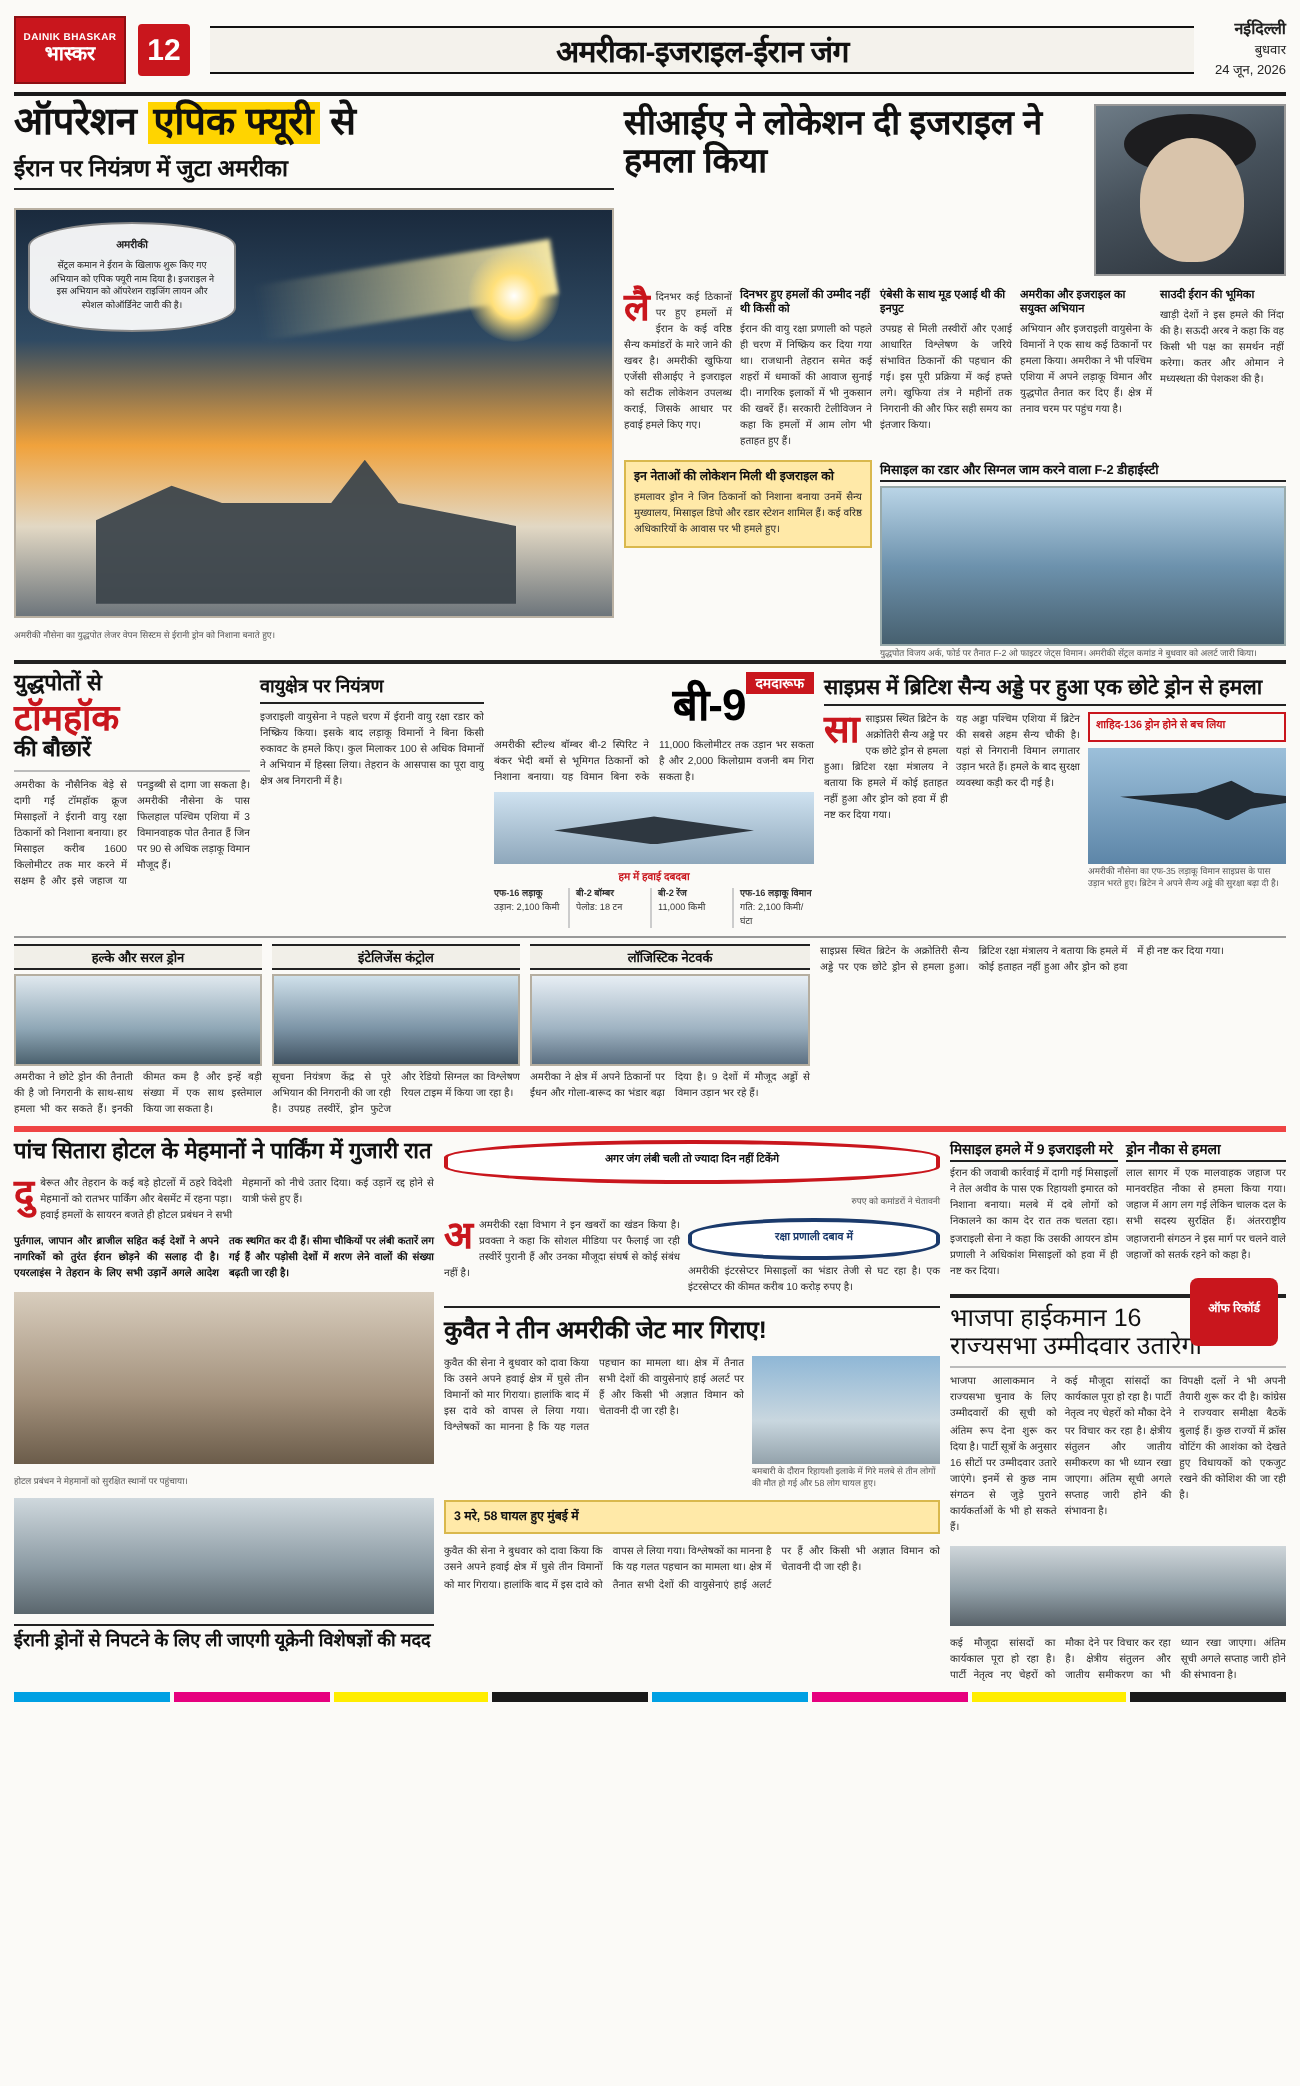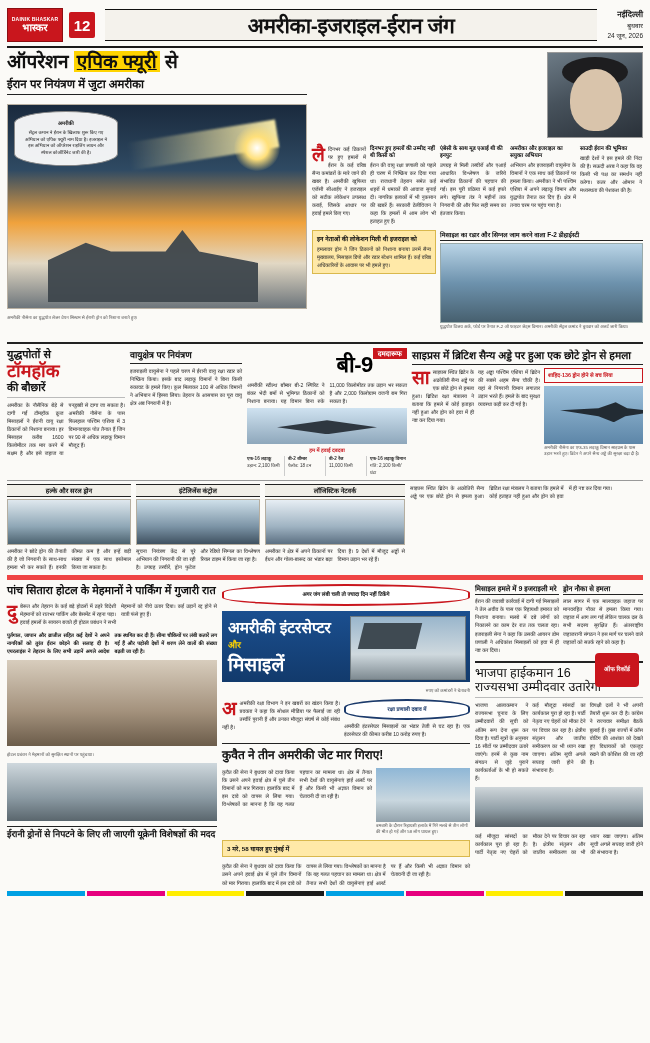--- a/index.html
+++ b/index.html
@@ -34,21 +34,21 @@
   .logo-box .l1 { font-size: 5px; letter-spacing: .2px; }
   .logo-box .l2 { font-size: 10px; }
   .page-num {
     width: 26px; height: 26px; background: #c9161d; color: #fff;
     font-size: 15px; font-weight: bold;
     display:flex; align-items:center; justify-content:center;
     border-radius: 2px;
   }
   .masthead-title {
     flex: 1; text-align: center;
-    font-size: 21px; font-weight: bold; color: #111;
+    font-size: 15px; font-weight: bold; color: #111;
     letter-spacing: -0.3px;
     border-top: 1px solid #111; border-bottom: 1px solid #111;
     padding: 1px 0; margin: 0 4px;
     background: #f4f2ec;
   }
   .masthead-right { text-align: right; font-size: 6.5px; color:#222; line-height:1.5; }
   .masthead-right .city { font-weight: bold; font-size: 8px; }
 
   
   .row { display: flex; gap: 5px; }
@@ -62,21 +62,21 @@
   .cap { font-size: 4.4px; color: #555; line-height: 1.3; padding-top: 1px; }
 
   
   .top { display: flex; gap: 5px; margin-top: 4px; }
   .top-left { width: 300px; }
   .top-right { width: 331px; }
 
   .lead-head {
     font-size: 19px; font-weight: bold; line-height: 1.1; color: #111;
   }
-  .lead-head .hi { background:#ffd400; padding: 0 3px; text-decoration: underline; }
+  .lead-head .hi { background:#ffd400; padding: 0 3px; }
   .lead-sub {
     font-size: 11.5px; font-weight: bold; color:#111; margin-top: 3px;
     border-bottom: 1px solid #222; padding-bottom: 3px;
   }
 
   .lead-photo { height: 205px; margin-top:4px; border:1px solid #b9b0a2;
     background: linear-gradient(180deg,#1a2a3d 0%,#2f4a63 32%,#f0a23c 58%,#e2d8c4 78%,#6d757b 100%);
   }
   .bubble {
     position:absolute; left:6px; top:6px; width: 104px;
@@ -224,20 +224,21 @@
           <b>अमरीकी</b>
           <span>सेंट्रल कमान ने ईरान के खिलाफ शुरू किए गए अभियान को एपिक फ्यूरी नाम दिया है। इजराइल ने इस अभियान को ऑपरेशन राइजिंग लायन और स्पेशल कोऑर्डिनेट जारी की है।</span>
         </div>
       </div>
       <div class="cap">अमरीकी नौसेना का युद्धपोत लेजर वेपन सिस्टम से ईरानी ड्रोन को निशाना बनाते हुए।</div>
     </div>
 
     <div class="top-right col">
       <div class="row" style="align-items:flex-start;">
         <div style="flex:1">
+          <div class="tr-head">सीआईए ने लोकेशन दी इजराइल ने हमला किया</div>
         </div>
         <div class="khamenei"></div>
       </div>
 
       <div class="row" style="gap:4px; margin-top:2px;">
         <div style="width:54px">
           <div class="dropcap">लै</div>
           <div class="body-text">दिनभर कई ठिकानों पर हुए हमलों में ईरान के कई वरिष्ठ सैन्य कमांडरों के मारे जाने की खबर है। अमरीकी खुफिया एजेंसी सीआईए ने इजराइल को सटीक लोकेशन उपलब्ध कराई, जिसके आधार पर हवाई हमले किए गए।</div>
         </div>
         <div style="width:66px">
@@ -267,21 +268,21 @@
         </div>
         <div style="flex:1">
           <div style="font-size:6.4px;font-weight:bold;color:#111;border-bottom:1px solid #222;padding-bottom:1px;margin-bottom:2px;">मिसाइल का रडार और सिग्नल जाम करने वाला F-2 डीहाईस्टी</div>
           <div class="photo t-carrier" style="height:80px;border:1px solid #9aa;"></div>
           <div class="cap">युद्धपोत विजय अर्क, फोर्ड पर तैनात F-2 ओ फाइटर जेट्स विमान। अमरीकी सेंट्रल कमांड ने बुधवार को अलर्ट जारी किया।</div>
         </div>
       </div>
     </div>
   </div>
 
-  <div class="row" style="margin-top:12px; border-top:2px solid #222; padding-top:4px;">
+  <div class="row" style="margin-top:0; border-top:2px solid #222; padding-top:4px;">
 
     <div style="width:118px">
       <div class="sec-title">युद्धपोतों से</div>
       <div class="sec-title red" style="font-size:18px;color:#c9161d;">टॉमहॉक</div>
       <div class="sec-title">की बौछारें</div>
       <div class="hr" style="margin:3px 0"></div>
       <div class="body-text two-col">अमरीका के नौसैनिक बेड़े से दागी गईं टॉमहॉक क्रूज मिसाइलों ने ईरानी वायु रक्षा ठिकानों को निशाना बनाया। हर मिसाइल करीब 1600 किलोमीटर तक मार करने में सक्षम है और इसे जहाज या पनडुब्बी से दागा जा सकता है। अमरीकी नौसेना के पास फिलहाल पश्चिम एशिया में 3 विमानवाहक पोत तैनात हैं जिन पर 90 से अधिक लड़ाकू विमान मौजूद हैं।</div>
     </div>
 
     <div style="width:112px">
@@ -354,43 +355,37 @@
     <div style="width:140px">
       <div class="mini-title">लॉजिस्टिक नेटवर्क</div>
       <div class="photo thumb t-plane" style="margin-top:2px"></div>
       <div class="body-text two-col" style="margin-top:2px">अमरीका ने क्षेत्र में अपने ठिकानों पर ईंधन और गोला-बारूद का भंडार बढ़ा दिया है। 9 देशों में मौजूद अड्डों से विमान उड़ान भर रहे हैं।</div>
     </div>
     <div style="flex:1">
       <div class="body-text three-col">साइप्रस स्थित ब्रिटेन के अक्रोतिरी सैन्य अड्डे पर एक छोटे ड्रोन से हमला हुआ। ब्रिटिश रक्षा मंत्रालय ने बताया कि हमले में कोई हताहत नहीं हुआ और ड्रोन को हवा में ही नष्ट कर दिया गया।</div>
     </div>
   </div>
 
-  <div class="row" style="margin-top:4px;border-top:5px solid #ef4444;padding-top:4px;">
+  <div class="row" style="margin-top:4px;border-top:3px solid #ef4444;padding-top:4px;">
 
     <div style="width:210px" class="col">
       <div style="font-size:11px;font-weight:bold;color:#111;line-height:1.15;">पांच सितारा होटल के मेहमानों ने पार्किंग में गुजारी रात</div>
       <div>
         <div class="dropcap">दु</div>
         <div class="body-text two-col">बेरूत और तेहरान के कई बड़े होटलों में ठहरे विदेशी मेहमानों को रातभर पार्किंग और बेसमेंट में रहना पड़ा। हवाई हमलों के सायरन बजते ही होटल प्रबंधन ने सभी मेहमानों को नीचे उतार दिया। कई उड़ानें रद्द होने से यात्री फंसे हुए हैं।</div>
       </div>
       <div class="body-text two-col" style="font-weight:bold;color:#111">पुर्तगाल, जापान और ब्राजील सहित कई देशों ने अपने नागरिकों को तुरंत ईरान छोड़ने की सलाह दी है। एयरलाइंस ने तेहरान के लिए सभी उड़ानें अगले आदेश तक स्थगित कर दी हैं। सीमा चौकियों पर लंबी कतारें लग गई हैं और पड़ोसी देशों में शरण लेने वालों की संख्या बढ़ती जा रही है।</div>
       <div class="photo t-hall" style="height:86px"></div>
       <div class="cap">होटल प्रबंधन ने मेहमानों को सुरक्षित स्थानों पर पहुंचाया।</div>
       <div class="photo t-room" style="height:58px"></div>
       <div style="font-size:9px;font-weight:bold;color:#111;line-height:1.2;border-top:1px solid #222;padding-top:2px;">ईरानी ड्रोनों से निपटने के लिए ली जाएगी यूक्रेनी विशेषज्ञों की मदद</div>
     </div>
 
     <div style="width:248px" class="col">
       <div class="oval-note">अगर जंग लंबी चली तो ज्यादा दिन नहीं टिकेंगे</div>
-      <div class="inter-band">
-        <div class="thaad"></div>
-        <div class="l1">अमरीकी इंटरसेप्टर</div>
-        <div class="l2">और</div>
-        <div class="l3">मिसाइलें</div>
-      </div>
       <div class="cap" style="text-align:right">रुपए को कमांडरों ने चेतावनी</div>
 
       <div class="row" style="gap:4px">
         <div style="width:118px">
           <div>
             <div class="dropcap">अ</div>
             <div class="body-text">अमरीकी रक्षा विभाग ने इन खबरों का खंडन किया है। प्रवक्ता ने कहा कि सोशल मीडिया पर फैलाई जा रही तस्वीरें पुरानी हैं और उनका मौजूदा संघर्ष से कोई संबंध नहीं है।</div>
           </div>
         </div>
         <div style="flex:1">

